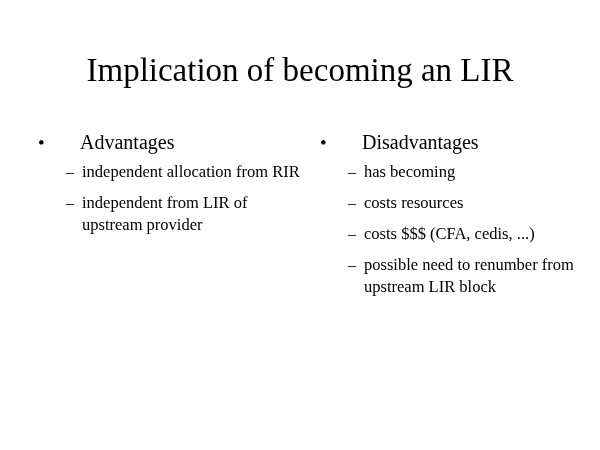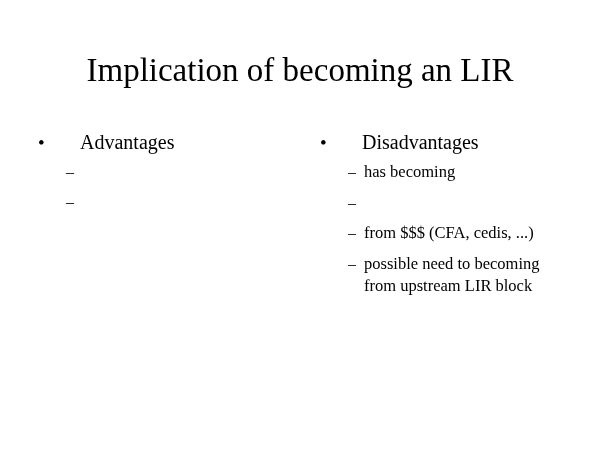--- a/index.html
+++ b/index.html
@@ -102,45 +102,48 @@
   <div class="columns">
 
     <div class="column col-left">
       <div class="l1">
         <span class="bullet">•</span>
         <span class="text">Advantages</span>
       </div>
       <div class="sublist">
         <div class="l2">
           <span class="bullet">–</span>
+          <span class="text">independent allocation from RIR</span>
         </div>
         <div class="l2">
           <span class="bullet">–</span>
+          <span class="text">independent from LIR of upstream provider</span>
         </div>
       </div>
     </div>
 
     <div class="column col-right">
       <div class="l1">
         <span class="bullet">•</span>
         <span class="text">Disadvantages</span>
       </div>
       <div class="sublist">
         <div class="l2">
           <span class="bullet">–</span>
           <span class="text">has becoming</span>
         </div>
         <div class="l2">
           <span class="bullet">–</span>
+          <span class="text">costs resources</span>
         </div>
         <div class="l2">
           <span class="bullet">–</span>
-          <span class="text">from $$$ (CFA, cedis, ...)</span>
+          <span class="text">costs $$$ (CFA, cedis, ...)</span>
         </div>
         <div class="l2">
           <span class="bullet">–</span>
-          <span class="text">possible need to becoming from upstream LIR block</span>
+          <span class="text">possible need to renumber from upstream LIR block</span>
         </div>
       </div>
     </div>
 
   </div>
 </div>
 
 </body></html>

